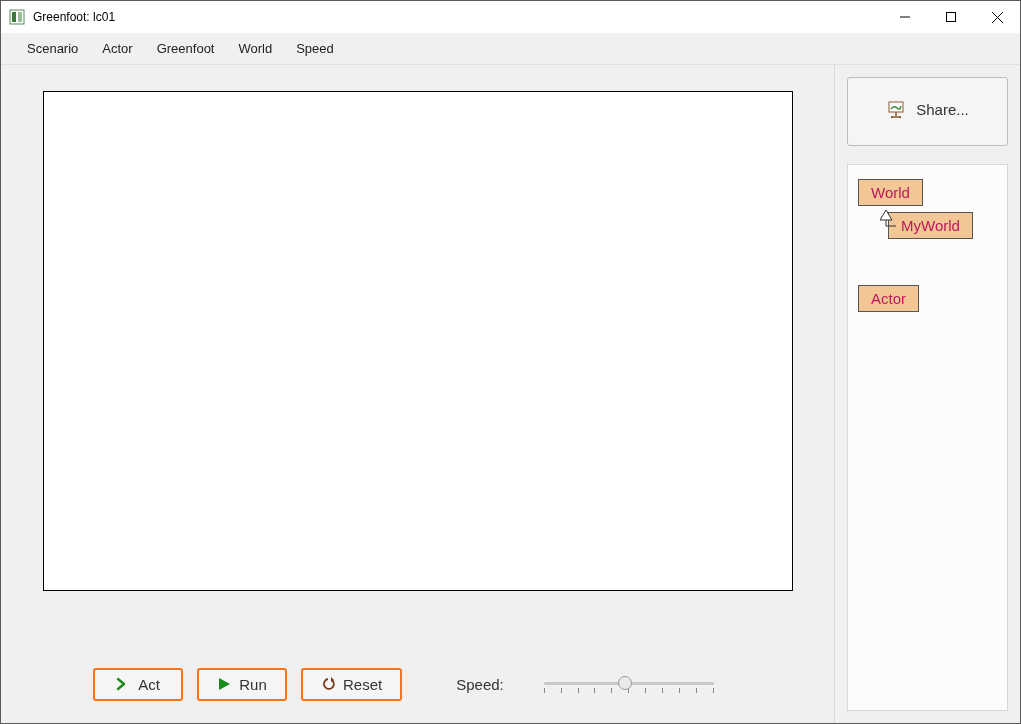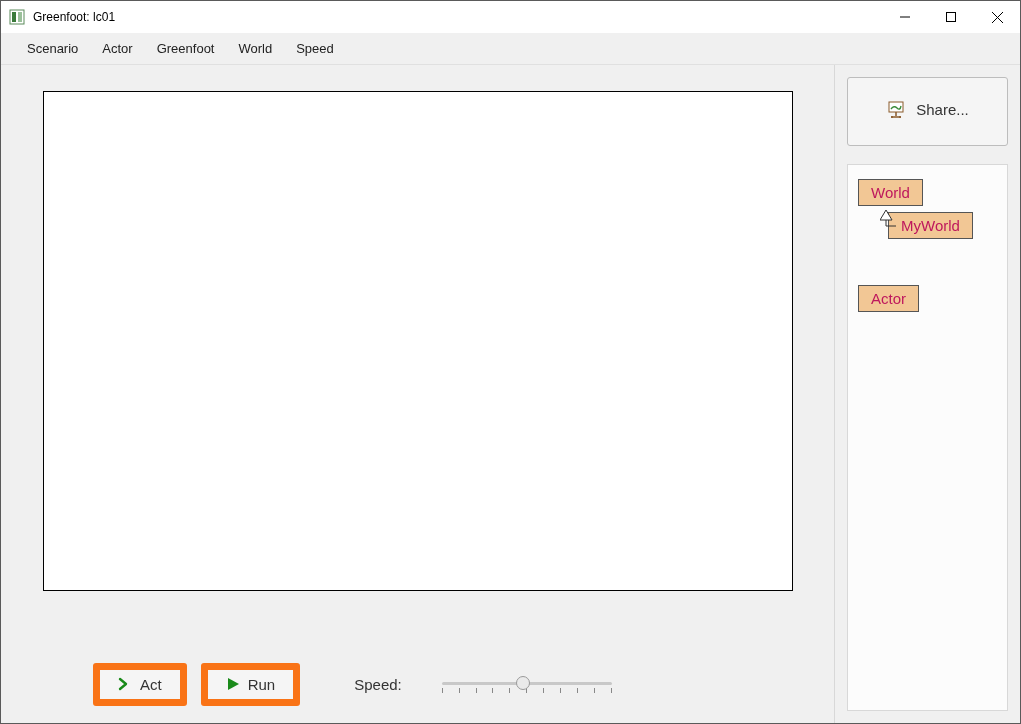--- a/index.html
+++ b/index.html
@@ -19,21 +19,21 @@
   .menuitem:first-child { margin-left: 4px; }
 
   
   .content { flex: 1; display: flex; background: #f0f0f0; min-height: 0; }
   .left-pane { flex: 1; display: flex; flex-direction: column; padding: 0; min-width: 0; border-right: 1px solid #d8d8d8; }
   .world-wrap { flex: 1; display: flex; align-items: flex-start; justify-content: center; padding: 26px 36px 10px 36px; }
   .world-canvas { background: #fff; border: 1px solid #000; width: 100%; height: 500px; max-width: 750px; }
 
   
   .controls { height: 70px; display: flex; align-items: center; padding: 0 28px 8px 28px; gap: 14px; }
-  .btn { background: #f5f5f5; border: 7px solid #f97316; border-radius: 3px; padding: 6px 18px; display: flex; align-items: center; gap: 8px; font-size: 15px; color: #333; min-width: 90px; justify-content: center; cursor: default; }
+  .btn { background: #f5f5f5; border: 2px solid #f97316; border-radius: 3px; padding: 6px 18px; display: flex; align-items: center; gap: 8px; font-size: 15px; color: #333; min-width: 90px; justify-content: center; cursor: default; }
   .btn svg { display: block; }
   .speed-label { font-size: 15px; color: #333; margin-left: 40px; margin-right: 26px; }
   .slider { position: relative; width: 170px; height: 20px; }
   .slider-track { position: absolute; top: 8px; left: 0; right: 0; height: 3px; background: #c8c8c8; border-radius: 2px; }
   .slider-ticks { position: absolute; top: 14px; left: 0; right: 0; display: flex; justify-content: space-between; }
   .slider-ticks span { width: 1px; height: 5px; background: #888; }
   .slider-thumb { position: absolute; top: 2px; left: 48%; width: 14px; height: 14px; background: #eaeaea; border: 1px solid #9a9a9a; border-radius: 50%; transform: translateX(-50%); }
 
   
   .sidebar { width: 185px; background: #f0f0f0; display: flex; flex-direction: column; padding: 12px 12px 12px 12px; }
@@ -99,20 +99,29 @@
         <span>Act</span>
       </div>
       <div class="btn">
         <span>
           <svg width="14" height="14" viewBox="0 0 14 14">
               <polygon points="2,1 13,7 2,13" fill="#1a8a1a"></polygon>
             </svg>
         </span>
         <span>Run</span>
       </div>
+      <div class="btn">
+        <span>
+          <svg width="14" height="14" viewBox="0 0 14 14">
+              <path d="M11 3 A5 5 0 1 1 7 2" fill="none" stroke="#7a3a1a" stroke-width="1.8"></path>
+              <polygon points="10,0 13,3 10,5" fill="#7a3a1a"></polygon>
+            </svg>
+        </span>
+        <span>Reset</span>
+      </div>
       <span class="speed-label">Speed:</span>
       <div class="slider">
         <div class="slider-track"></div>
         <div class="slider-ticks">
           <span></span>
             <span></span>
             <span></span>
             <span></span>
             <span></span>
             <span></span>

